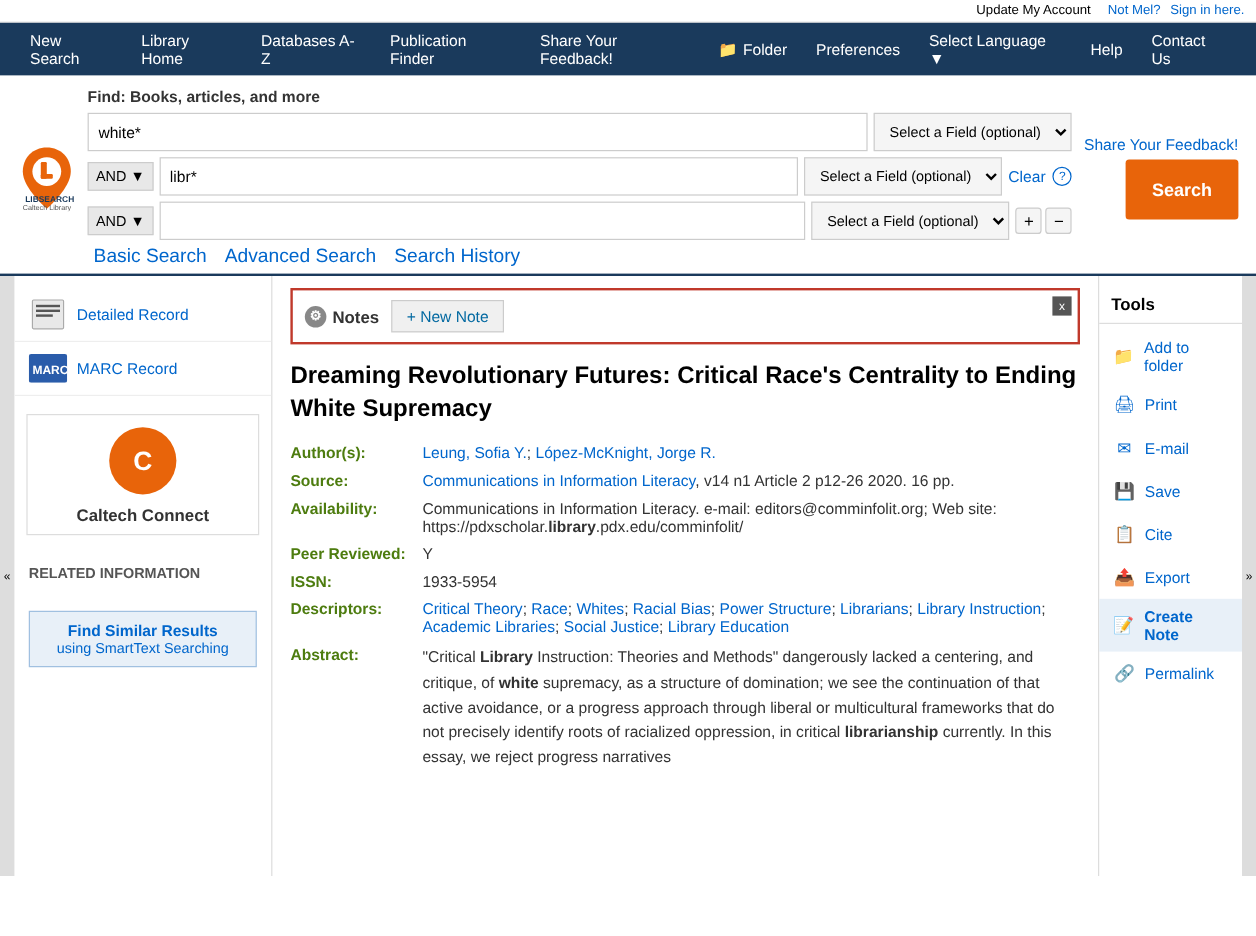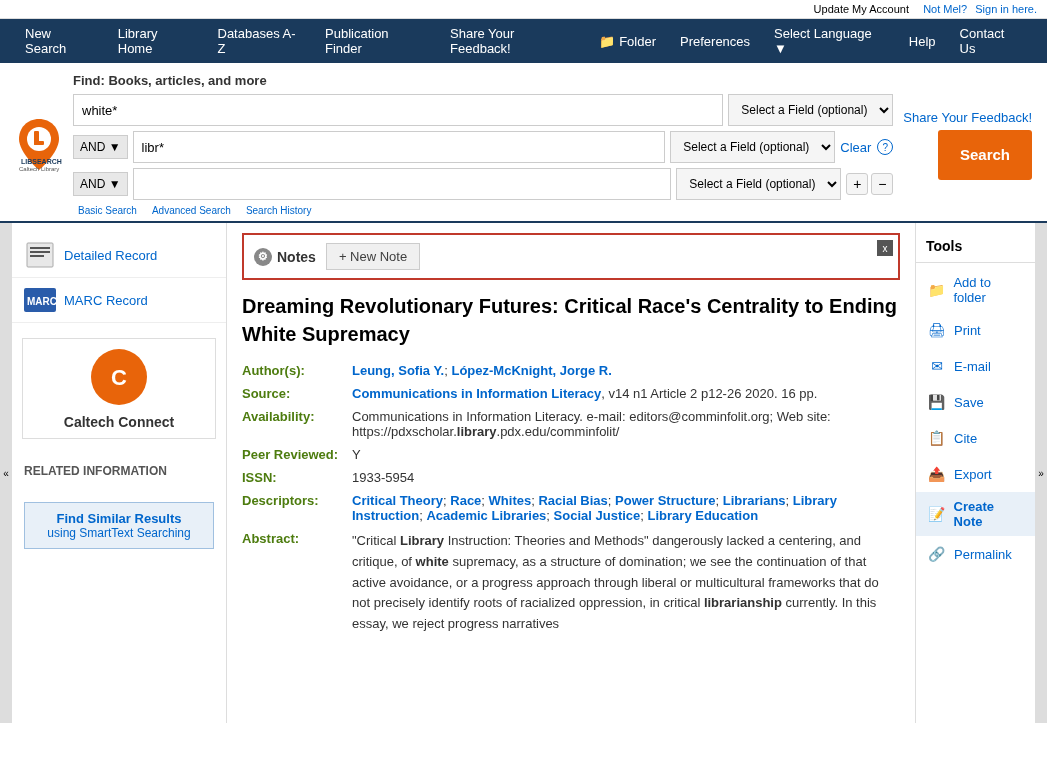--- a/index.html
+++ b/index.html
@@ -100,21 +100,21 @@
     }
     .plus-minus { display: flex; align-items: center; gap: 3px; }
     .pm-btn {
       width: 22px; height: 22px; border: 1px solid #ccc; background: #f5f5f5;
       cursor: pointer; font-size: 14px; display: flex; align-items: center; justify-content: center;
       border-radius: 3px;
     }
     .search-links {
       display: flex; gap: 15px; margin-top: 5px; margin-left: 0; padding-left: 5px;
     }
-    .search-links a { color: #0066cc; text-decoration: none; font-size: 10px; }
+    .search-links a { color: #0066cc; text-decoration: none; font-size: 16px; }
     .share-feedback-right { color: #0066cc; font-size: 13px; text-decoration: none; }
 
     
     .main-layout {
       display: flex;
       min-height: 500px;
     }
 
     
     .left-sidebar {
@@ -213,21 +213,21 @@
     }
     .new-note-btn {
       background: #f0f0f0;
       border: 1px solid #ccc;
       padding: 5px 12px;
       font-size: 13px;
       cursor: pointer;
       display: flex;
       align-items: center;
       gap: 4px;
-      color: #404040;
+      color: #0369a1;
     }
     .close-btn {
       position: absolute;
       right: 5px;
       top: 5px;
       background: #555;
       color: #fff;
       border: none;
       width: 16px;
       height: 16px;
@@ -253,21 +253,21 @@
       margin-bottom: 8px;
       font-size: 13px;
     }
     .detail-label {
       min-width: 110px;
       font-weight: bold;
       color: #4d7c0f;
       padding-right: 10px;
     }
     .detail-value { flex: 1; color: #333; }
-    .detail-value a { color: #0066cc; text-decoration: none; font-weight: bold; }
+    .detail-value a { color: #0066cc; text-decoration: none; }
 
     
     .right-panel {
       width: 120px;
       min-width: 120px;
       border-left: 1px solid #ddd;
       padding: 10px 0;
     }
     .tools-header {
       font-weight: bold;

